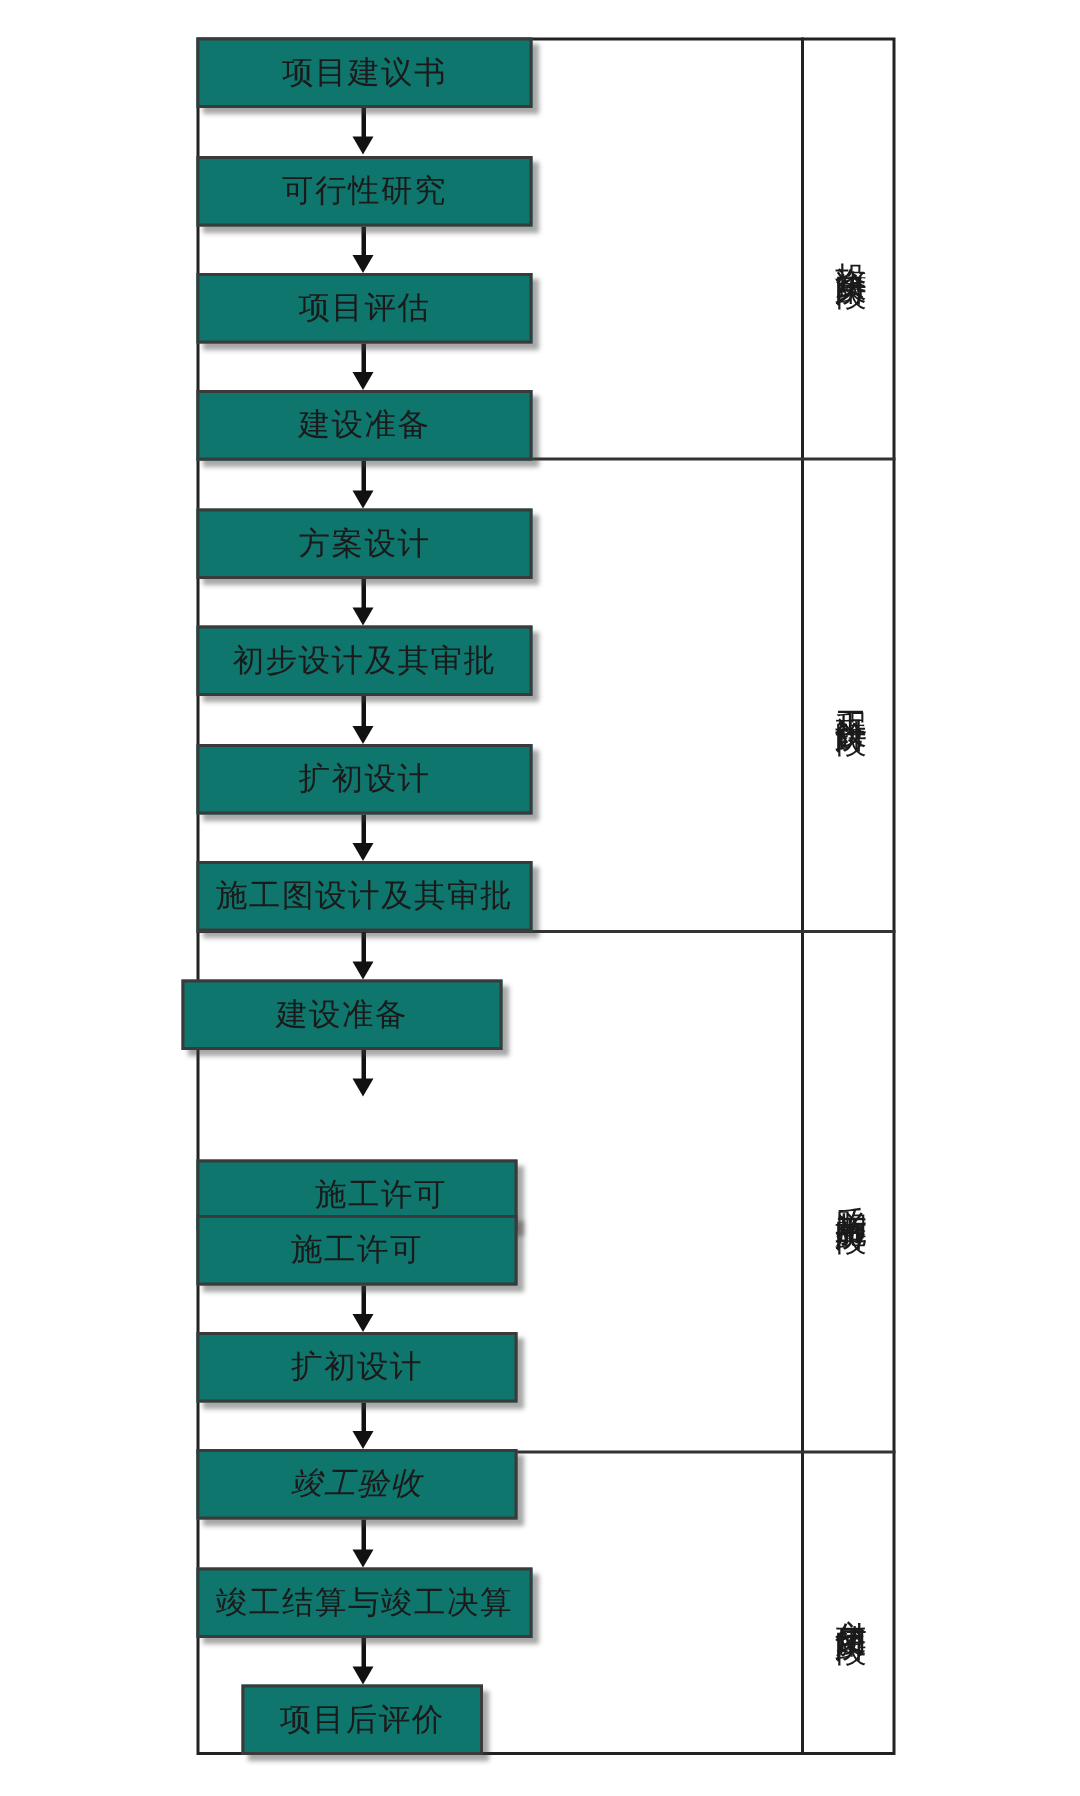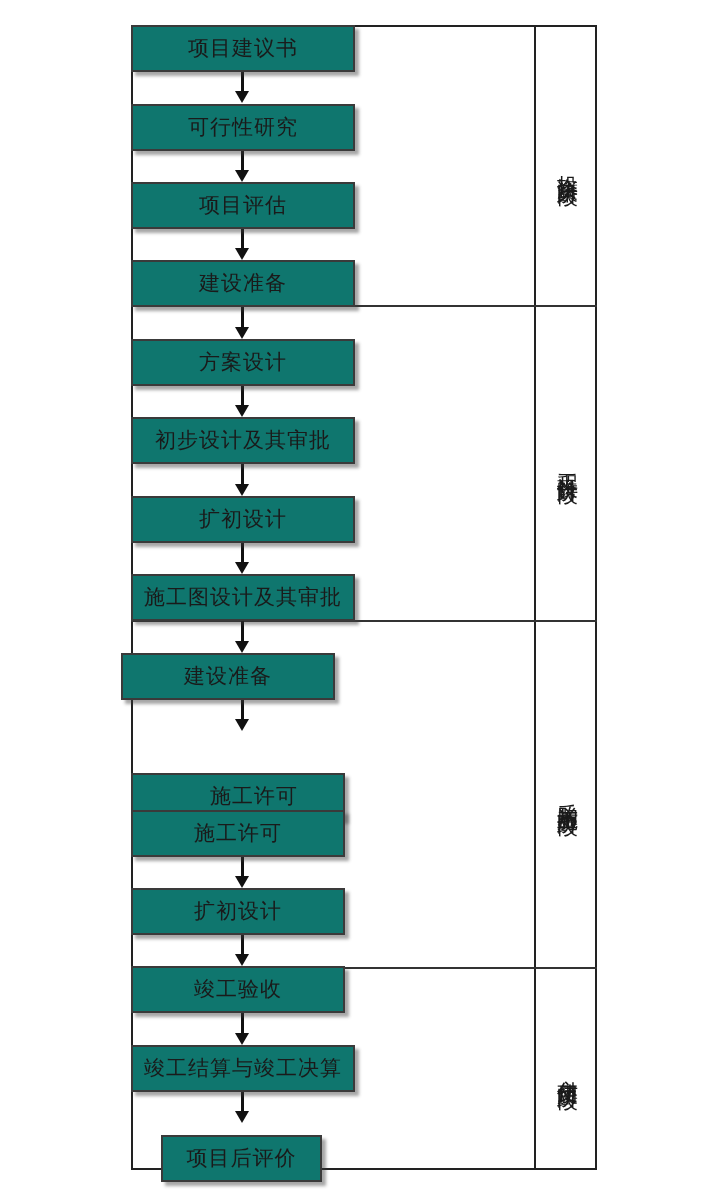--- a/index.html
+++ b/index.html
@@ -172,27 +172,27 @@
       </div>
       <div class="node" style="left: 131px; top: 773px; width: 214px; height: 47px; padding-left: 32px;">
         <span class="node-label">施工许可</span>
       </div>
       <div class="node" style="left: 131px; top: 810px; width: 214px; height: 47px;">
         <span class="node-label">施工许可</span>
       </div>
       <div class="node" style="left: 131px; top: 888px; width: 214px; height: 47px;">
         <span class="node-label">扩初设计</span>
       </div>
-      <div class="node" style="left: 131px; top: 966px; width: 214px; height: 47px;">
+      <div class="node" style="left: 131px; top: 966px; width: 214px; height: 47px; font-style: italic;">
         <span class="node-label">竣工验收</span>
       </div>
       <div class="node" style="left: 131px; top: 1045px; width: 224px; height: 47px;">
         <span class="node-label">竣工结算与竣工决算</span>
       </div>
-      <div class="node" style="left: 161px; top: 1123px; width: 161px; height: 47px; margin-top: 12px;">
+      <div class="node" style="left: 161px; top: 1123px; width: 161px; height: 47px;">
         <span class="node-label">项目后评价</span>
       </div>
     </div>
 
   <div id="stage-layer">
       <div class="stage" style="top: 25px; height: 280px;">
         <span class="stage-label">投资决策阶段</span>
       </div>
       <div class="stage" style="top: 305px; height: 315px;">
         <span class="stage-label">工程设计阶段</span>

